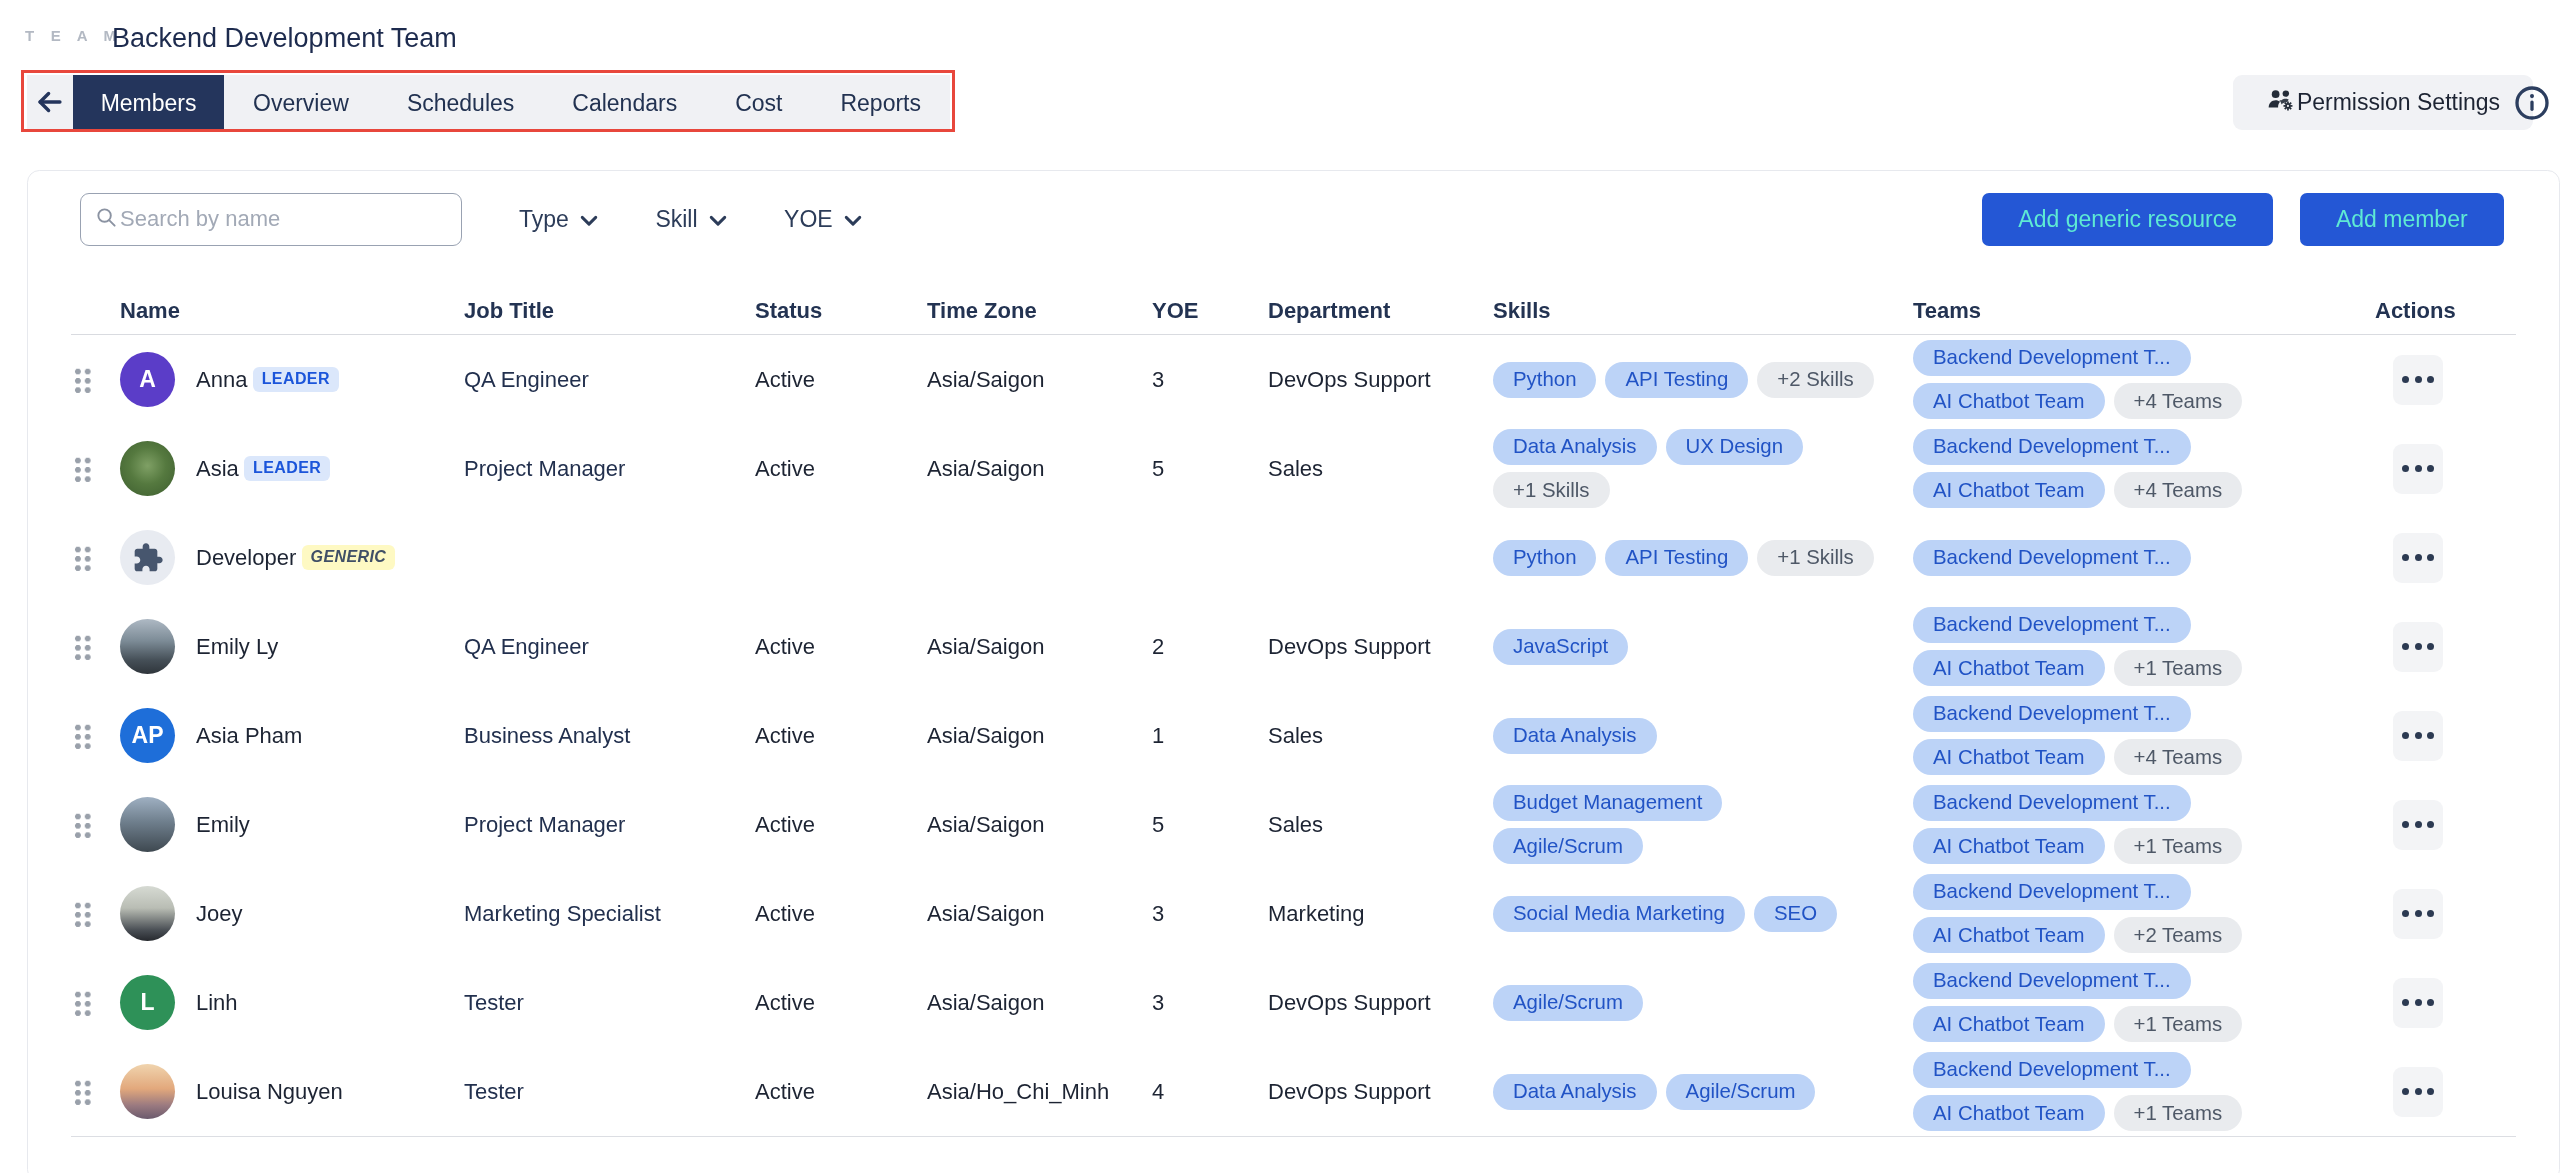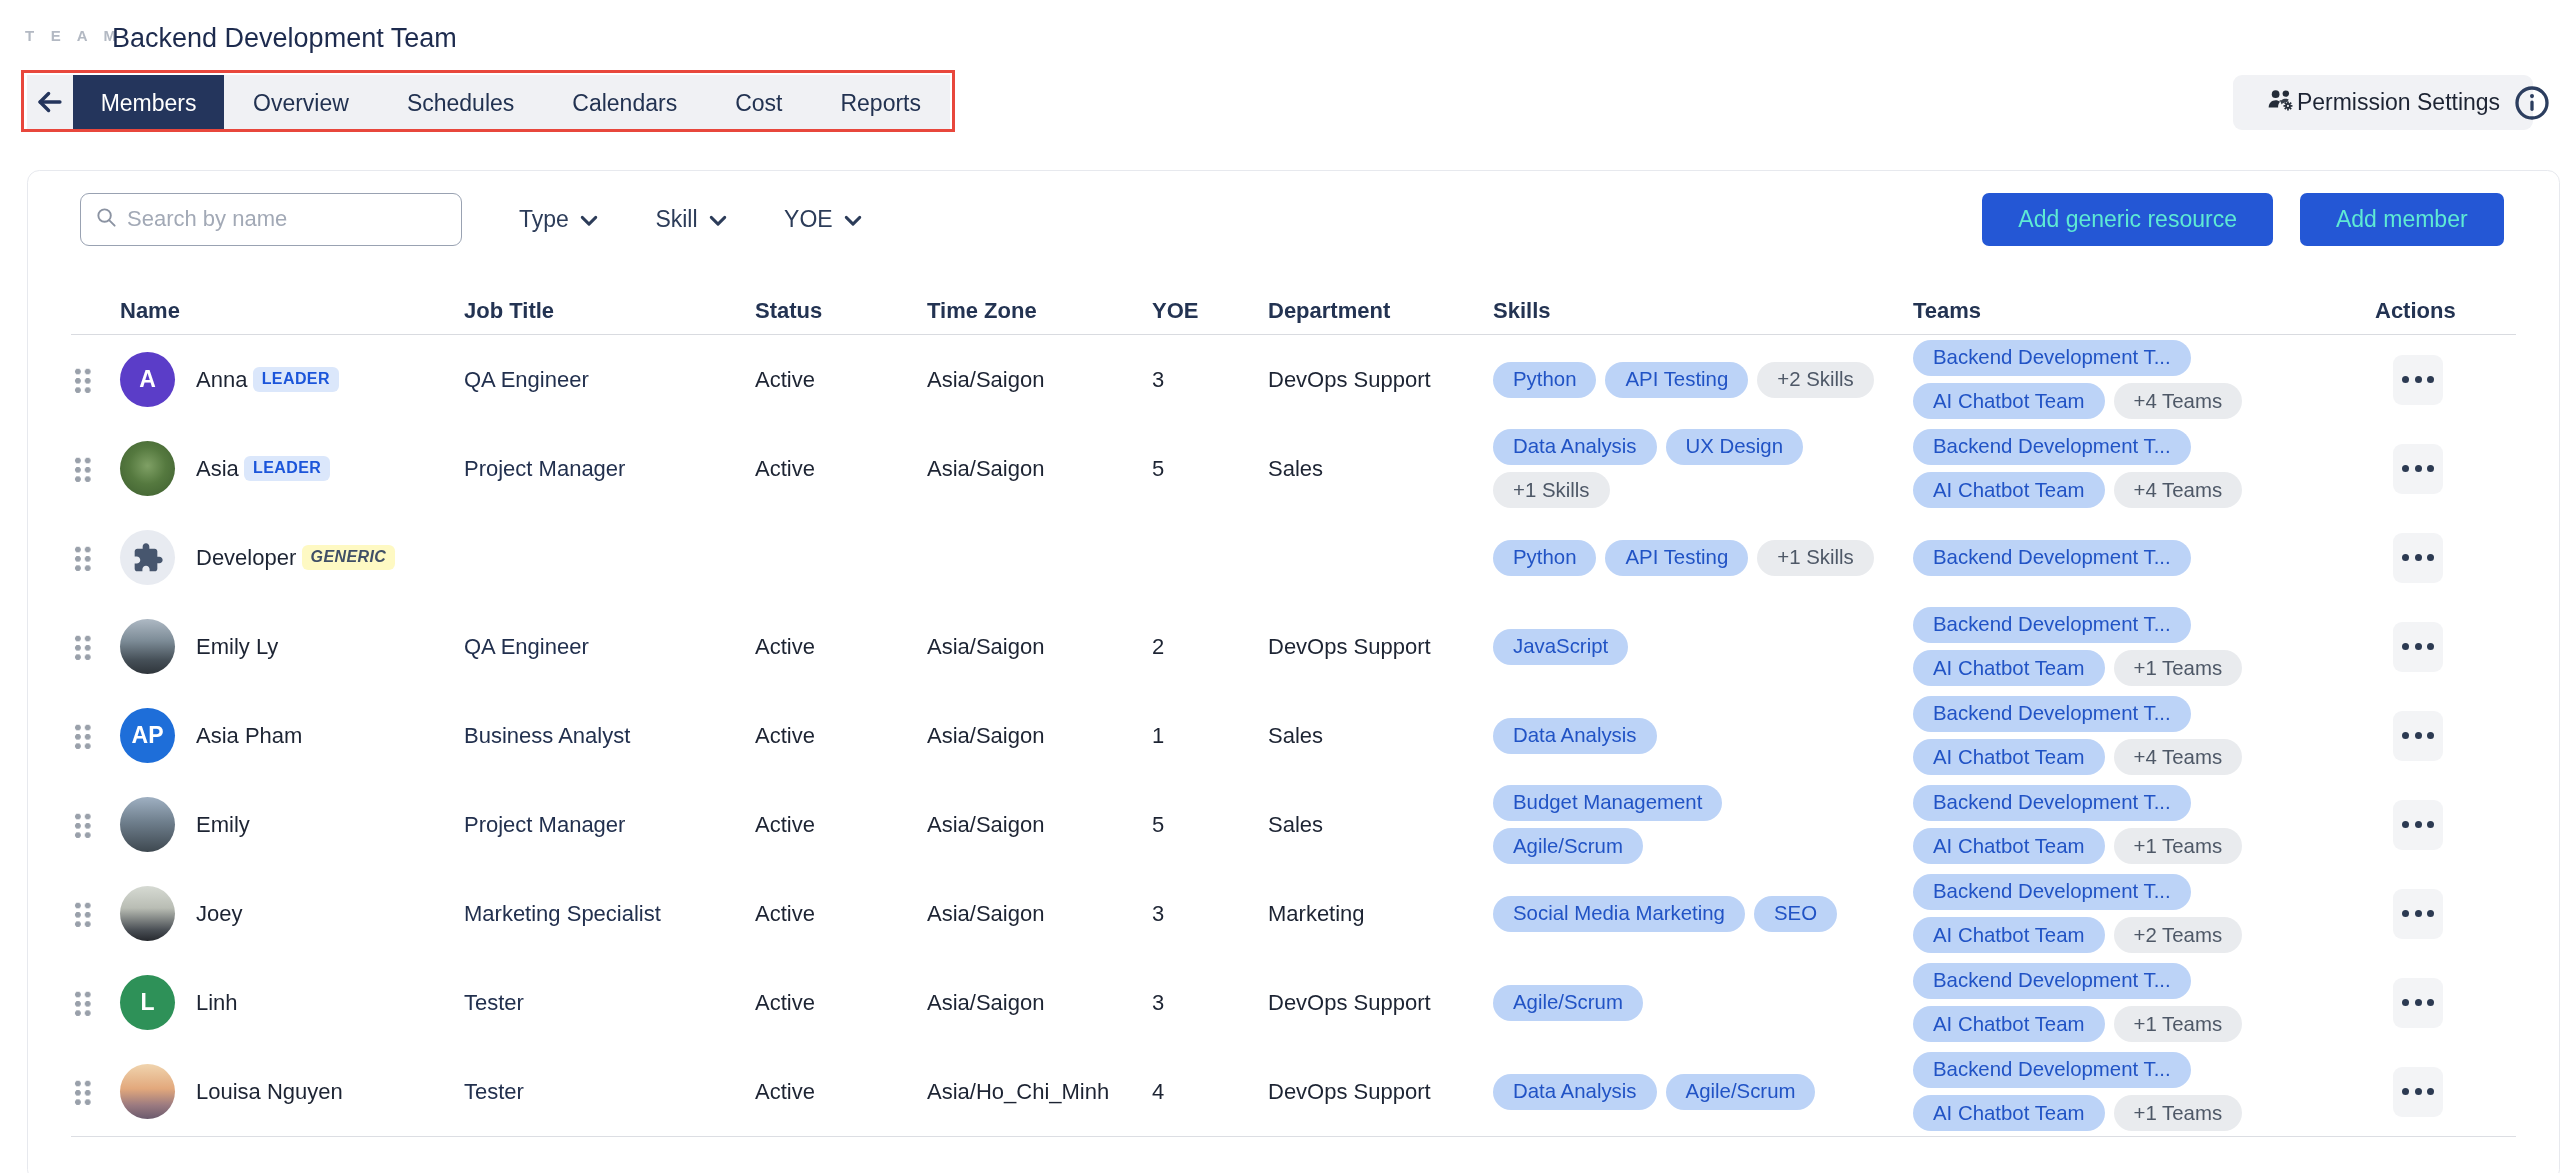--- a/index.html
+++ b/index.html
@@ -26,21 +26,21 @@
     background:#f1f2f5; border-radius:9px; display:flex; align-items:center; justify-content:center;
     gap:1px; font-size:23px; font-weight:500; color:#1d2433; cursor:pointer;margin-left:44px; }
   .info-btn { position:absolute; left:2514px; top:85px; width:36px; height:36px; cursor:pointer; }
 
   
   .panel { position:absolute; left:27px; top:170px; width:2533px; height:1012px;
     background:#fff; border:0.9px solid #e7e9ee; border-radius:12.4px; }
 
   .toolbar { display:flex; align-items:center; padding:21px 43px 0 43px; height:75px; }
   .search-box { width:382px; height:53px; border:1.8px solid #99a2b2; border-radius:9px;
-    display:flex; align-items:center; padding:0 14px; gap:9px; margin-left:9px; background:#fff; }
+    display:flex; align-items:center; padding:0 14px; gap:2px; margin-left:9px; background:#fff; }
   .search-box input { border:none; outline:none; font-size:22px; color:#1d2433; width:100%;
     font-family:"Liberation Sans", sans-serif; background:transparent; }
   .search-box input::placeholder { color:#a2a9b6; }
   .filter { display:flex; align-items:center; gap:11.5px; margin-left:57px; font-size:23px;
     font-weight:500; color:#2c3c59; cursor:pointer; }
   .toolbar-spacer { flex:1; }
   .btn-primary { height:53px; border:none; border-radius:7px; background:#2457d5; color:#5eead4;
     font-size:23px; font-weight:500; padding:0 36px; cursor:pointer; font-family:"Liberation Sans", sans-serif; }
   .btn-primary + .btn-primary { margin-left:27px; }
   .btn-right-pad { margin-right:12.4px; }

